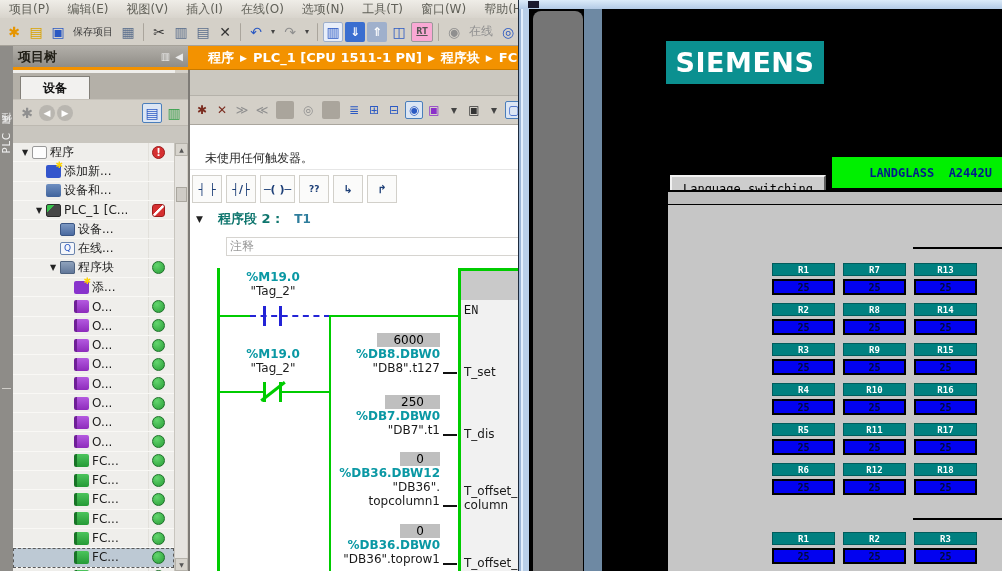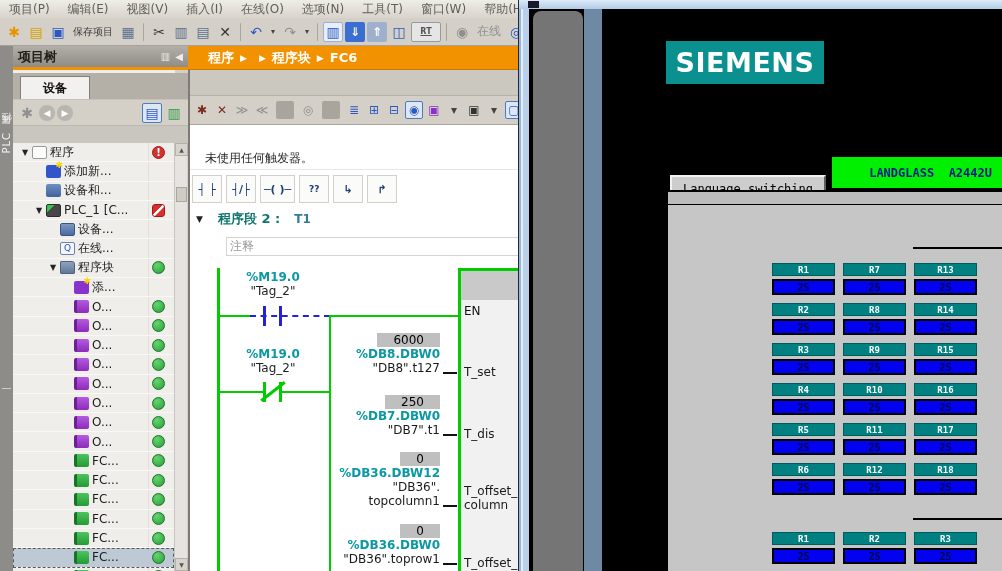--- a/index.html
+++ b/index.html
@@ -17,21 +17,21 @@
              background:#d4d0c8; border-bottom:1px solid #a6a29a; padding-left:3px; }
   .tbi { width:20px; height:20px; display:inline-flex; align-items:center; justify-content:center;
          font-size:14px; margin:0 1px; border-radius:2px; flex:none; }
   .tsep { width:1px; height:18px; background:#aaa59c; margin:0 4px; flex:none; }
   .tlabel { width:auto; font-size:10px; color:#3a3a3a; margin:0 4px; white-space:nowrap; }
   .tlabel-gray { width:auto; font-size:12px; color:#8f8f8f; margin:0 4px; white-space:nowrap; }
   .ic-orange{color:#e69500;} .ic-yellow{color:#d8a200;} .ic-blue{color:#2b59c3;} .ic-slate{color:#5a6e8c;}
   .ic-dark{color:#333;} .ic-gray{color:#8f8f8f;} .ic-drop{width:10px;font-size:8px;color:#444;}
   .ic-dl{background:#3a6ed0;color:#fff;font-weight:bold;font-size:12px;}
   .ic-ul{background:#9fb0cc;color:#fff;font-weight:bold;font-size:12px;}
-  .ic-rt{font-size:8px;font-weight:bold;color:#555;border:1px solid #999;background:#e5e5e5;width:30px;text-decoration:underline;}
+  .ic-rt{font-size:8px;font-weight:bold;color:#555;border:1px solid #999;background:#f9a8d4;width:22px;text-decoration:underline;}
   .ic-devbox{color:#2b59c3;border:1px solid #9fb0cc;background:#e8eefa;}
   .ic-neti{color:#7a2b1e;font-size:11px;font-weight:bold;}
   .ic-purple{color:#8b2fc9;}
   .ic-activebox{border:1px solid #4a7ebb;background:#dce6f4;color:#2b59c3;}
   .ic-circ{background:#b9b6b0;border-radius:50%;color:#fff;font-size:9px;width:16px;height:16px;}
   .ic-green{color:#2f9e44;}
 
   
   .vstrip { position:absolute; left:0; top:46px; width:13px; height:525px; background:#8e8c88; }
   .vtab { position:absolute; left:0; top:84px; width:13px; color:#f2f2f2; font-size:10px;
@@ -120,21 +120,21 @@
   .g { background:#00cc00; }
   .rail { left:27px; top:10px; width:3px; height:303px; }
   .caddr { position:absolute; width:86px; text-align:center; color:#0a98a4; font-weight:bold; font-size:12px; }
   .ctag  { position:absolute; width:86px; text-align:center; color:#1e1e1e; font-size:12px; }
   .bar { position:absolute; width:3px; height:20px; }
   .bblue { background:#2323d6; }
   .wdash { position:absolute; border-top:2px dashed #2323d6; height:0; }
   .slash { position:absolute; width:30px; height:3px; background:#00cc00; transform:rotate(-38deg); }
   .bhead { left:271px; top:13px; width:59px; height:29px; background:#c9c9c9; }
   .bbody { left:271px; top:42px; width:59px; height:271px; background:#f1f1f1; }
-  .ben { left:274px; top:46px; font-size:12px; color:#111; }
+  .ben { left:274px; top:46px; font-size:12px; color:#111;font-family:Liberation Mono, monospace; }
   .prow { position:absolute; left:0; width:330px; }
   .p1{top:75px;height:46px;} .p2{top:137px;height:46px;} .p3{top:194px;height:60px;} .p4{top:266px;height:46px;}
   .pstack { position:absolute; right:80px; top:0; display:flex; flex-direction:column; align-items:flex-end;
             line-height:14px; font-size:12px; }
   .pval { background:#bfbfbf; color:#000; padding:0 16px; }
   .paddr { color:#0a98a4; font-weight:bold; }
   .pop { color:#1a1a1a; }
   .pstack span:empty { display:none; }
   .pdash { position:absolute; left:253px; bottom:5px; width:14px; border-top:2px solid #111; }
   .plbl { position:absolute; left:274px; bottom:0; display:flex; flex-direction:column; align-items:flex-start;
@@ -450,20 +450,21 @@
 
   <div class="crumbbar">
 
       <span style="display:flex;align-items:center;">
         <span class="bsep"></span>
         <span>程序</span>
       </span>
 
       <span style="display:flex;align-items:center;">
         <span class="bsep">▶</span>
+        <span>PLC_1 [CPU 1511-1 PN]</span>
       </span>
 
       <span style="display:flex;align-items:center;">
         <span class="bsep">▶</span>
         <span>程序块</span>
       </span>
 
       <span style="display:flex;align-items:center;">
         <span class="bsep">▶</span>
         <span>FC6</span>

